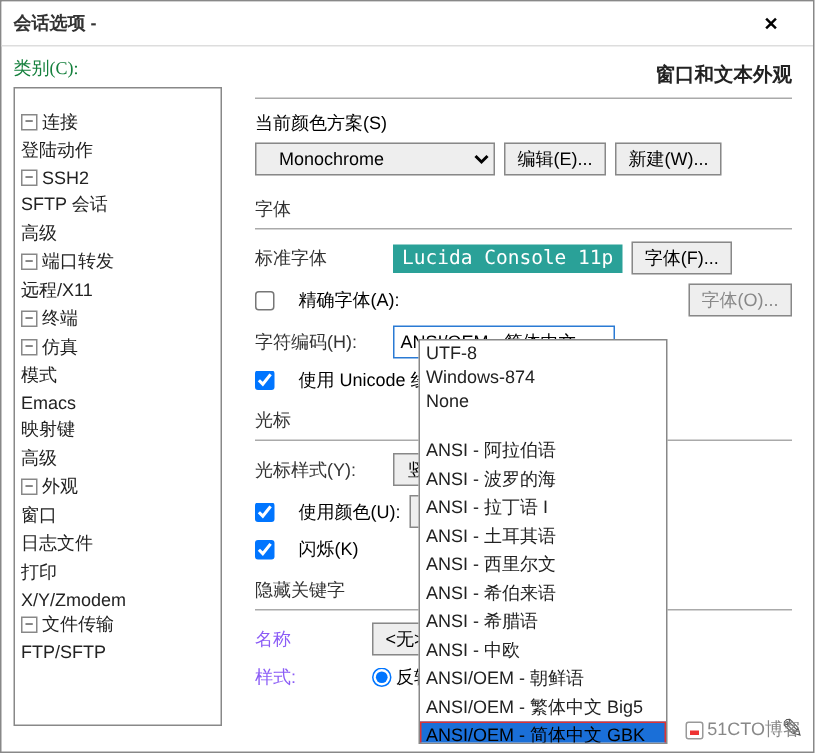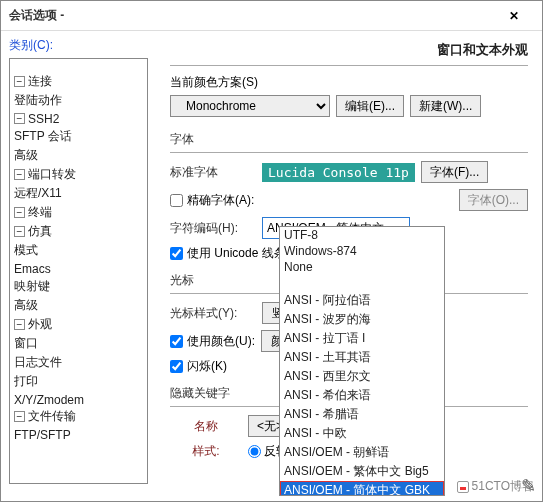--- a/index.html
+++ b/index.html
@@ -2,45 +2,45 @@
 <html><head>
 <meta charset="utf-8">
 <style>
 * { box-sizing: border-box; margin: 0; padding: 0; font-family: "Microsoft YaHei", "Segoe UI", sans-serif; font-size: 12px; }
 body { background: #fff; width: 543px; height: 502px; overflow: hidden; position: relative; border: 1px solid #888; }
 .titlebar { height: 30px; display: flex; align-items: center; padding: 0 8px; border-bottom: 1px solid #ddd; background: #fff; font-weight: bold; }
 .titlebar .title { flex: 1; color: #333; }
 .titlebar .close { width: 40px; height: 30px; display: flex; align-items: center; justify-content: center; font-size: 14px; cursor: pointer; }
 .body { display: flex; height: calc(100% - 30px); }
 .sidebar { width: 155px; padding: 6px 8px; }
-.cat-label { margin-bottom: 4px; color: #1d4ed8; }
+.cat-label { margin-bottom: 4px; color: #15803d; font-family: Liberation Serif, serif; }
 .tree { border: 1px solid #888; height: 426px; overflow: auto; padding: 13px 4px; background: #fff; }
 .tree ul { list-style: none; }
 .tree li { padding: 1px 0; white-space: nowrap; color: #222; }
 .tree .tog { display: inline-block; width: 11px; height: 11px; border: 1px solid #888; text-align: center; line-height: 9px; font-size: 10px; margin-right: 3px; vertical-align: middle; cursor: pointer; }
 .tree .lbl { vertical-align: middle; cursor: pointer; }
 .d1 { padding-left: 14px; }
 .d2 { padding-left: 28px; }
 .content { flex: 1; padding: 10px 14px; position: relative; }
 .section-title { font-weight: bold; font-size: 13px; margin-bottom: 6px; color: #222; text-align: right; }
 .hr { border-bottom: 1px solid #aaa; margin-bottom: 8px; }
 .row { display: flex; align-items: center; margin-bottom: 6px; gap: 6px; }
 .lblcol { width: 86px; color: #333; }
-.lblcol-s { width: 72px; color: #7f1d1d; text-align: center; }
+.lblcol-s { width: 72px; color: #8b5cf6; }
 select.combo { height: 22px; border: 1px solid #888; background: #eee; padding: 0 4px; }
 button.btn { height: 22px; border: 1px solid #888; background: #eee; padding: 0 8px; cursor: pointer; }
 .font-box { background: #2aa198; color: #fff; padding: 2px 6px; font-family: "Lucida Console", monospace; font-size: 13px; }
 .combo2 { height: 22px; border: 1px solid #2a7ad4; background: #fff; padding: 0 4px; width: 148px; display: flex; align-items: center; justify-content: space-between; cursor: pointer; }
 .combo2 .arr { color: #444; }
-.chk { display: flex; align-items: center; gap: 4px; }
+.chk { display: flex; align-items: center; gap: 16px; }
 .chk input { width: 13px; height: 13px; }
 .dropdown { position: absolute; left: 278px; top: 225px; width: 166px; background: #fff; border: 1px solid #888; z-index: 10; max-height: 270px; overflow: hidden; }
 .dropdown .opt { padding: 1px 4px; color: #222; cursor: pointer; white-space: nowrap; }
 .dropdown .opt.redbox { outline: 1px solid #d33; outline-offset: -1px; }
-.dropdown .opt.sel { background: #1a6fd8; color: #ffffff; }
+.dropdown .opt.sel { background: #1a6fd8; color: #000000; }
 .ylabel { width: 32px; text-align: center; }
 .radio { display: inline-flex; align-items: center; gap: 3px; }
 .footer-brush { position: absolute; right: 6px; bottom: 4px; font-size: 18px; color: #555; }
 .watermark { position: absolute; right: 8px; bottom: 6px; color: #888; font-size: 11px; z-index: 20; pointer-events: none; }
 .wm-icon { display:inline-block; width:12px; height:12px; border:1px solid #999; border-radius:2px; margin-right:3px; vertical-align:middle; position:relative; }
 .wm-icon::after { content:""; position:absolute; left:2px; top:5px; width:6px; height:3px; background:#e33; }
 </style>
 </head>
 <body>
 

